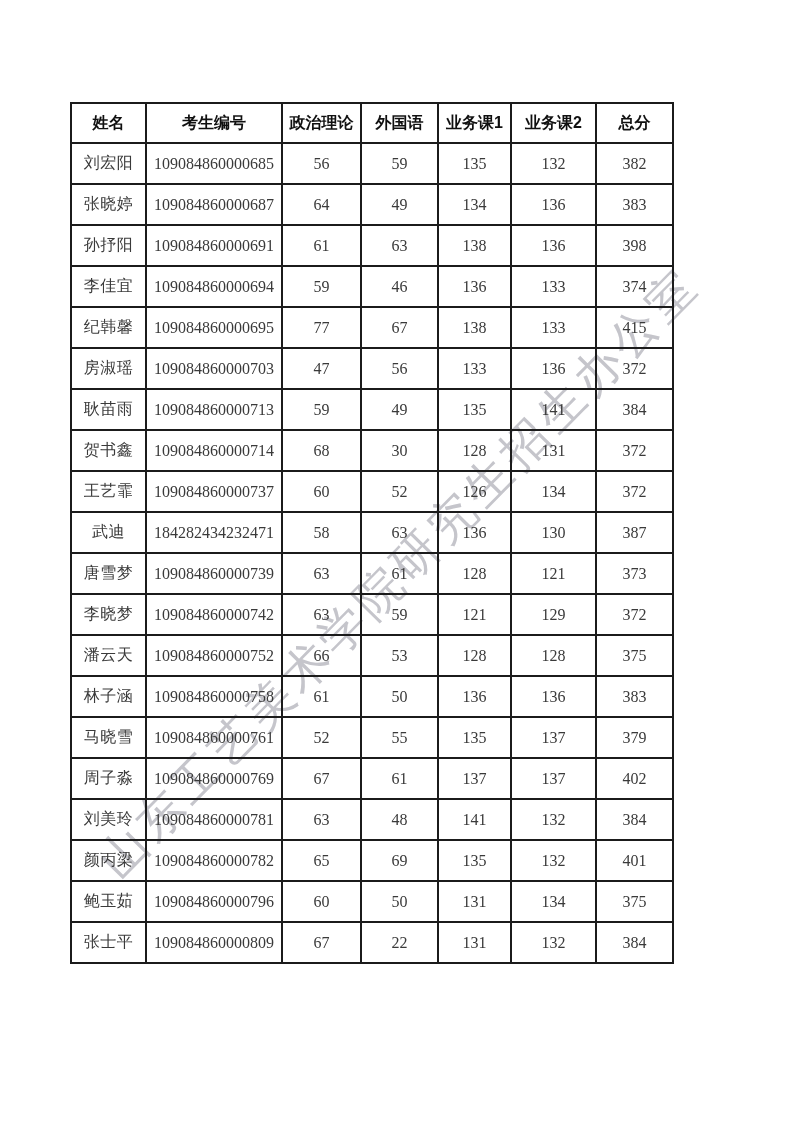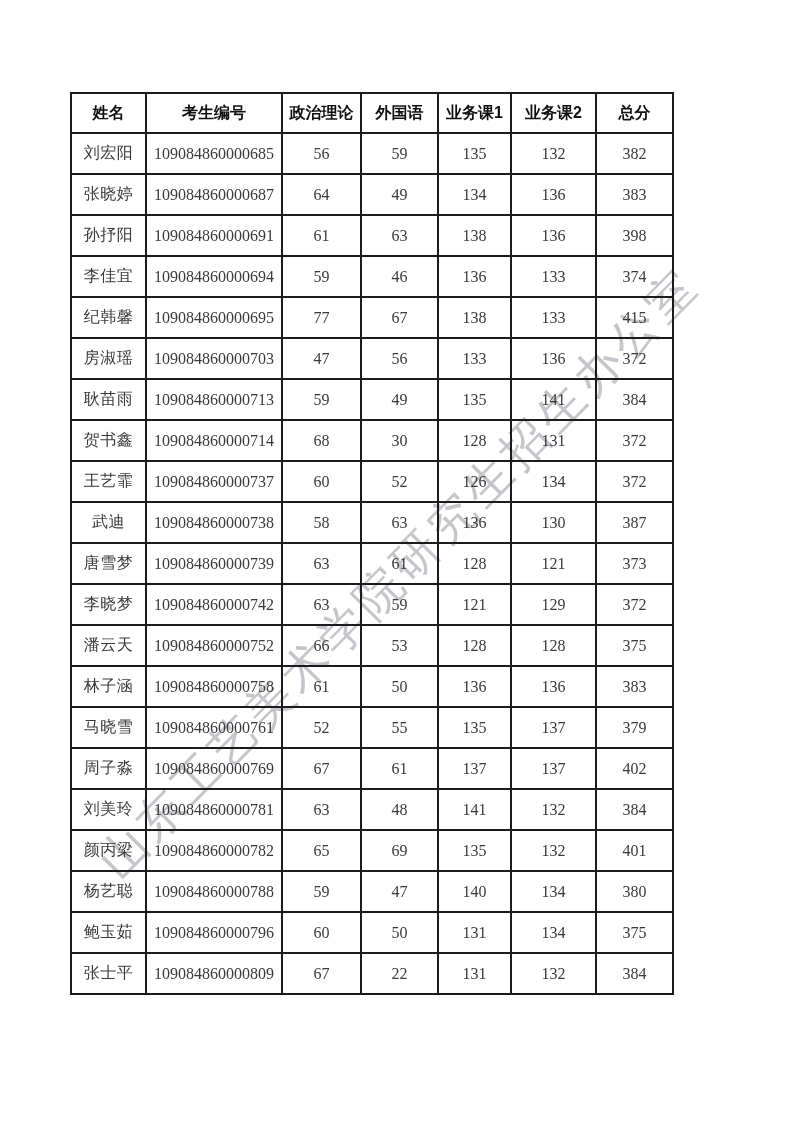--- a/index.html
+++ b/index.html
@@ -24,21 +24,21 @@
     font-size: 47px;
     letter-spacing: 5px;
     white-space: nowrap;
     z-index: 0;
     user-select: none;
     font-family: "Liberation Serif", "DejaVu Serif", serif;
   }
   table.score-table {
     position: absolute;
     left: 70px;
-    top: 92px;
+    top: 102px;
     width: 602px;
     border-collapse: collapse;
     table-layout: fixed;
     z-index: 1;
   }
   .score-table th, .score-table td {
     border: 2px solid #1b1b1b;
     text-align: center;
     vertical-align: middle;
     padding: 0;
@@ -173,21 +173,21 @@
           <td class="name-cell">王艺霏</td>
           <td class="id-cell">109084860000737</td>
           <td class="num-cell">60</td>
           <td class="num-cell">52</td>
           <td class="num-cell">126</td>
           <td class="num-cell">134</td>
           <td class="num-cell">372</td>
         </tr>
         <tr>
           <td class="name-cell">武迪</td>
-          <td class="id-cell">109084860000738</td>
+          <td class="id-cell">184282434232471</td>
           <td class="num-cell">58</td>
           <td class="num-cell">63</td>
           <td class="num-cell">136</td>
           <td class="num-cell">130</td>
           <td class="num-cell">387</td>
         </tr>
         <tr>
           <td class="name-cell">唐雪梦</td>
           <td class="id-cell">109084860000739</td>
           <td class="num-cell">63</td>
@@ -251,29 +251,20 @@
           <td class="num-cell">384</td>
         </tr>
         <tr>
           <td class="name-cell">颜丙梁</td>
           <td class="id-cell">109084860000782</td>
           <td class="num-cell">65</td>
           <td class="num-cell">69</td>
           <td class="num-cell">135</td>
           <td class="num-cell">132</td>
           <td class="num-cell">401</td>
-        </tr>
-        <tr>
-          <td class="name-cell">杨艺聪</td>
-          <td class="id-cell">109084860000788</td>
-          <td class="num-cell">59</td>
-          <td class="num-cell">47</td>
-          <td class="num-cell">140</td>
-          <td class="num-cell">134</td>
-          <td class="num-cell">380</td>
         </tr>
         <tr>
           <td class="name-cell">鲍玉茹</td>
           <td class="id-cell">109084860000796</td>
           <td class="num-cell">60</td>
           <td class="num-cell">50</td>
           <td class="num-cell">131</td>
           <td class="num-cell">134</td>
           <td class="num-cell">375</td>
         </tr>

